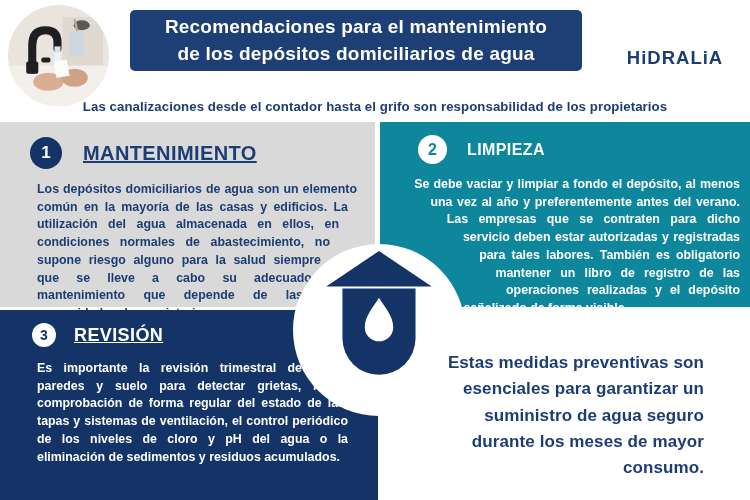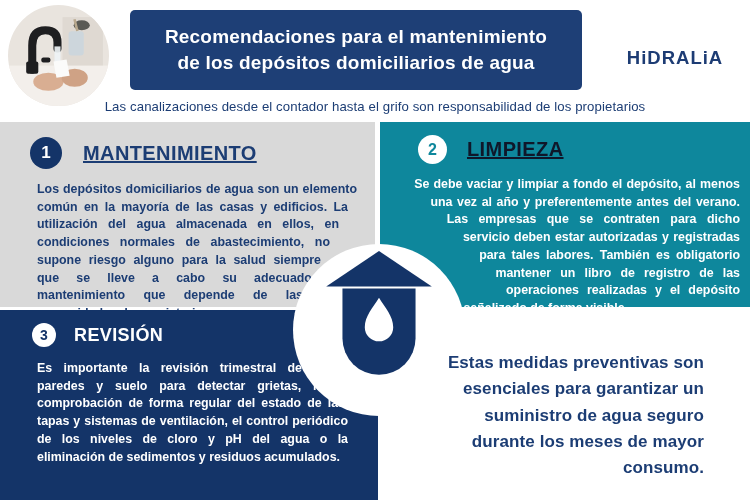--- a/index.html
+++ b/index.html
@@ -10,47 +10,47 @@
     --gray:#d9d9d9;
   }
   *{margin:0;padding:0;box-sizing:border-box;}
   html,body{background:#fff;}
   body{font-family:"Liberation Sans","DejaVu Sans",sans-serif;}
   .stage{position:relative;width:750px;height:500px;background:#fff;overflow:hidden;}
 
   
   .photo-circle{position:absolute;left:8px;top:5px;width:101px;height:101px;border-radius:50%;
     overflow:hidden;z-index:6;box-shadow:0 0 0 3px #fff;}
-  .banner{position:absolute;left:130px;top:10px;width:452px;height:80px;background:var(--banner-navy);
+  .banner{position:absolute;left:130px;top:10px;width:452px;height:61px;background:var(--banner-navy);
     border-radius:5px;display:flex;flex-direction:column;justify-content:center;align-items:center;z-index:4;}
   .banner .line{color:#fff;font-size:19px;font-weight:bold;line-height:1.38;letter-spacing:.2px;}
   .logo{position:absolute;left:606px;top:38px;width:138px;height:30px;display:flex;align-items:center;gap:9px;flex-direction:column;}
   .logo-text{color:#1d3c74;font-size:18.5px;font-weight:bold;letter-spacing:1px;}
   .subtitle{position:absolute;left:0;top:99px;width:100%;text-align:center;color:var(--text-navy);
-    font-size:13.2px;font-weight:400;letter-spacing:.1px;}
+    font-size:13.2px;font-weight:700;letter-spacing:.1px;}
 
   
   .quad{position:absolute;}
   .q1{left:0;top:122px;width:375px;height:185px;background:var(--gray);}
   .q2{left:380px;top:122px;width:370px;height:185px;background:var(--teal);}
   .q3{left:0;top:310px;width:378px;height:190px;background:var(--deep-navy);}
   .q4{left:384px;top:310px;width:366px;height:190px;background:#fff;}
 
   .sec-head{display:flex;align-items:center;}
   .q1 .sec-head{padding:15px 0 0 30px;gap:21px;}
   .q2 .sec-head{padding:13px 0 0 38px;gap:20px;}
   .q3 .sec-head{padding:13px 0 0 32px;gap:18px;}
   .num-circle{border-radius:50%;display:flex;align-items:center;justify-content:center;font-weight:bold;flex:0 0 auto;}
   .q1 .num-circle{width:32px;height:32px;background:var(--deep-navy);color:#fff;font-size:17px;}
   .q2 .num-circle{width:29px;height:29px;background:#fff;color:var(--teal);font-size:16px;}
   .q3 .num-circle{width:24px;height:24px;background:#fff;color:var(--deep-navy);font-size:14px;}
   .sec-title{font-weight:bold;letter-spacing:.4px;}
   .q1 .sec-title{color:var(--text-navy);font-size:20px;text-decoration:underline;}
-  .q2 .sec-title{color:#0f172a;font-size:20px;text-decoration:underline;}
-  .q3 .sec-title{color:#fff;font-size:18px;}
+  .q2 .sec-title{color:#ffffff;font-size:16px;}
+  .q3 .sec-title{color:#fff;font-size:18px;text-decoration:underline;}
 
   .q-body{font-size:12.4px;font-weight:600;line-height:1.43;text-align:justify;}
   .q1 .q-body{margin:12px 9px 0 37px;color:var(--text-navy);}
   .q2 .q-body{margin:12px 10px 0 18px;color:#fff;}
   .q3 .q-body{margin:13px 30px 0 37px;color:#fff;}
 
   
   .spacer{display:block;}
   .cut-q1{float:right;width:64px;height:42px;margin-top:84px;
     shape-outside:polygon(100% 0,100% 100%,0 100%);}

